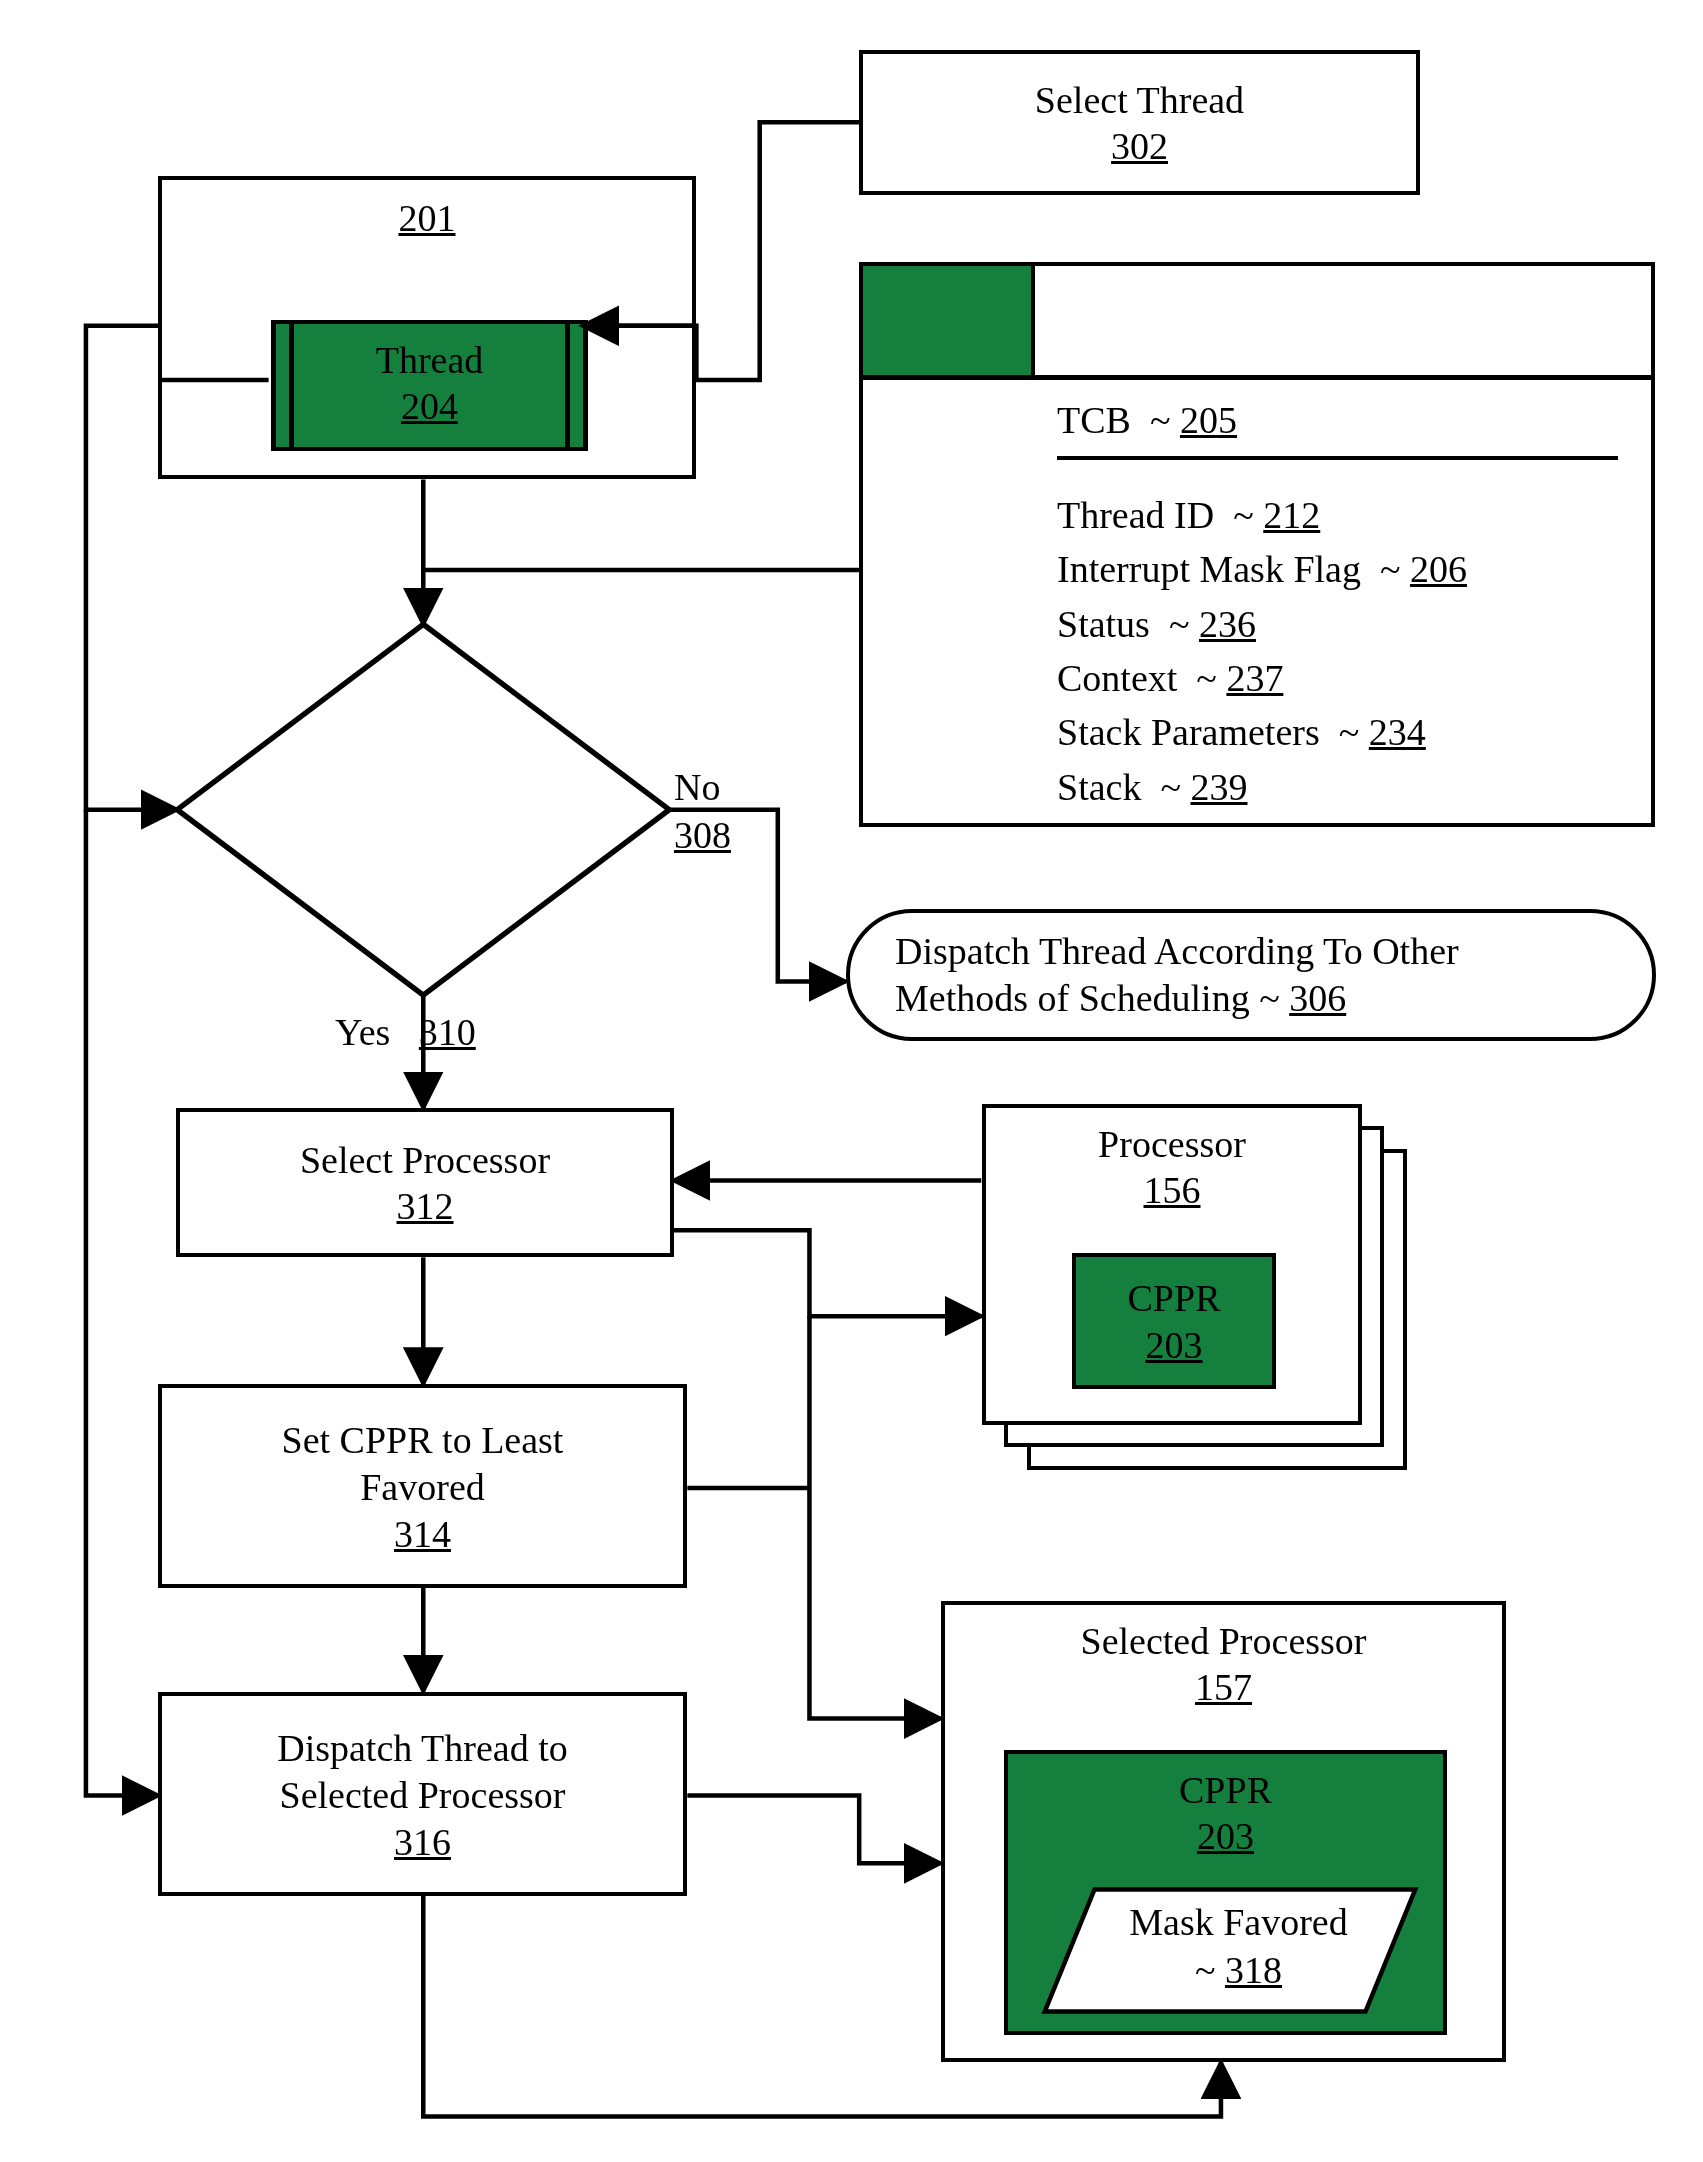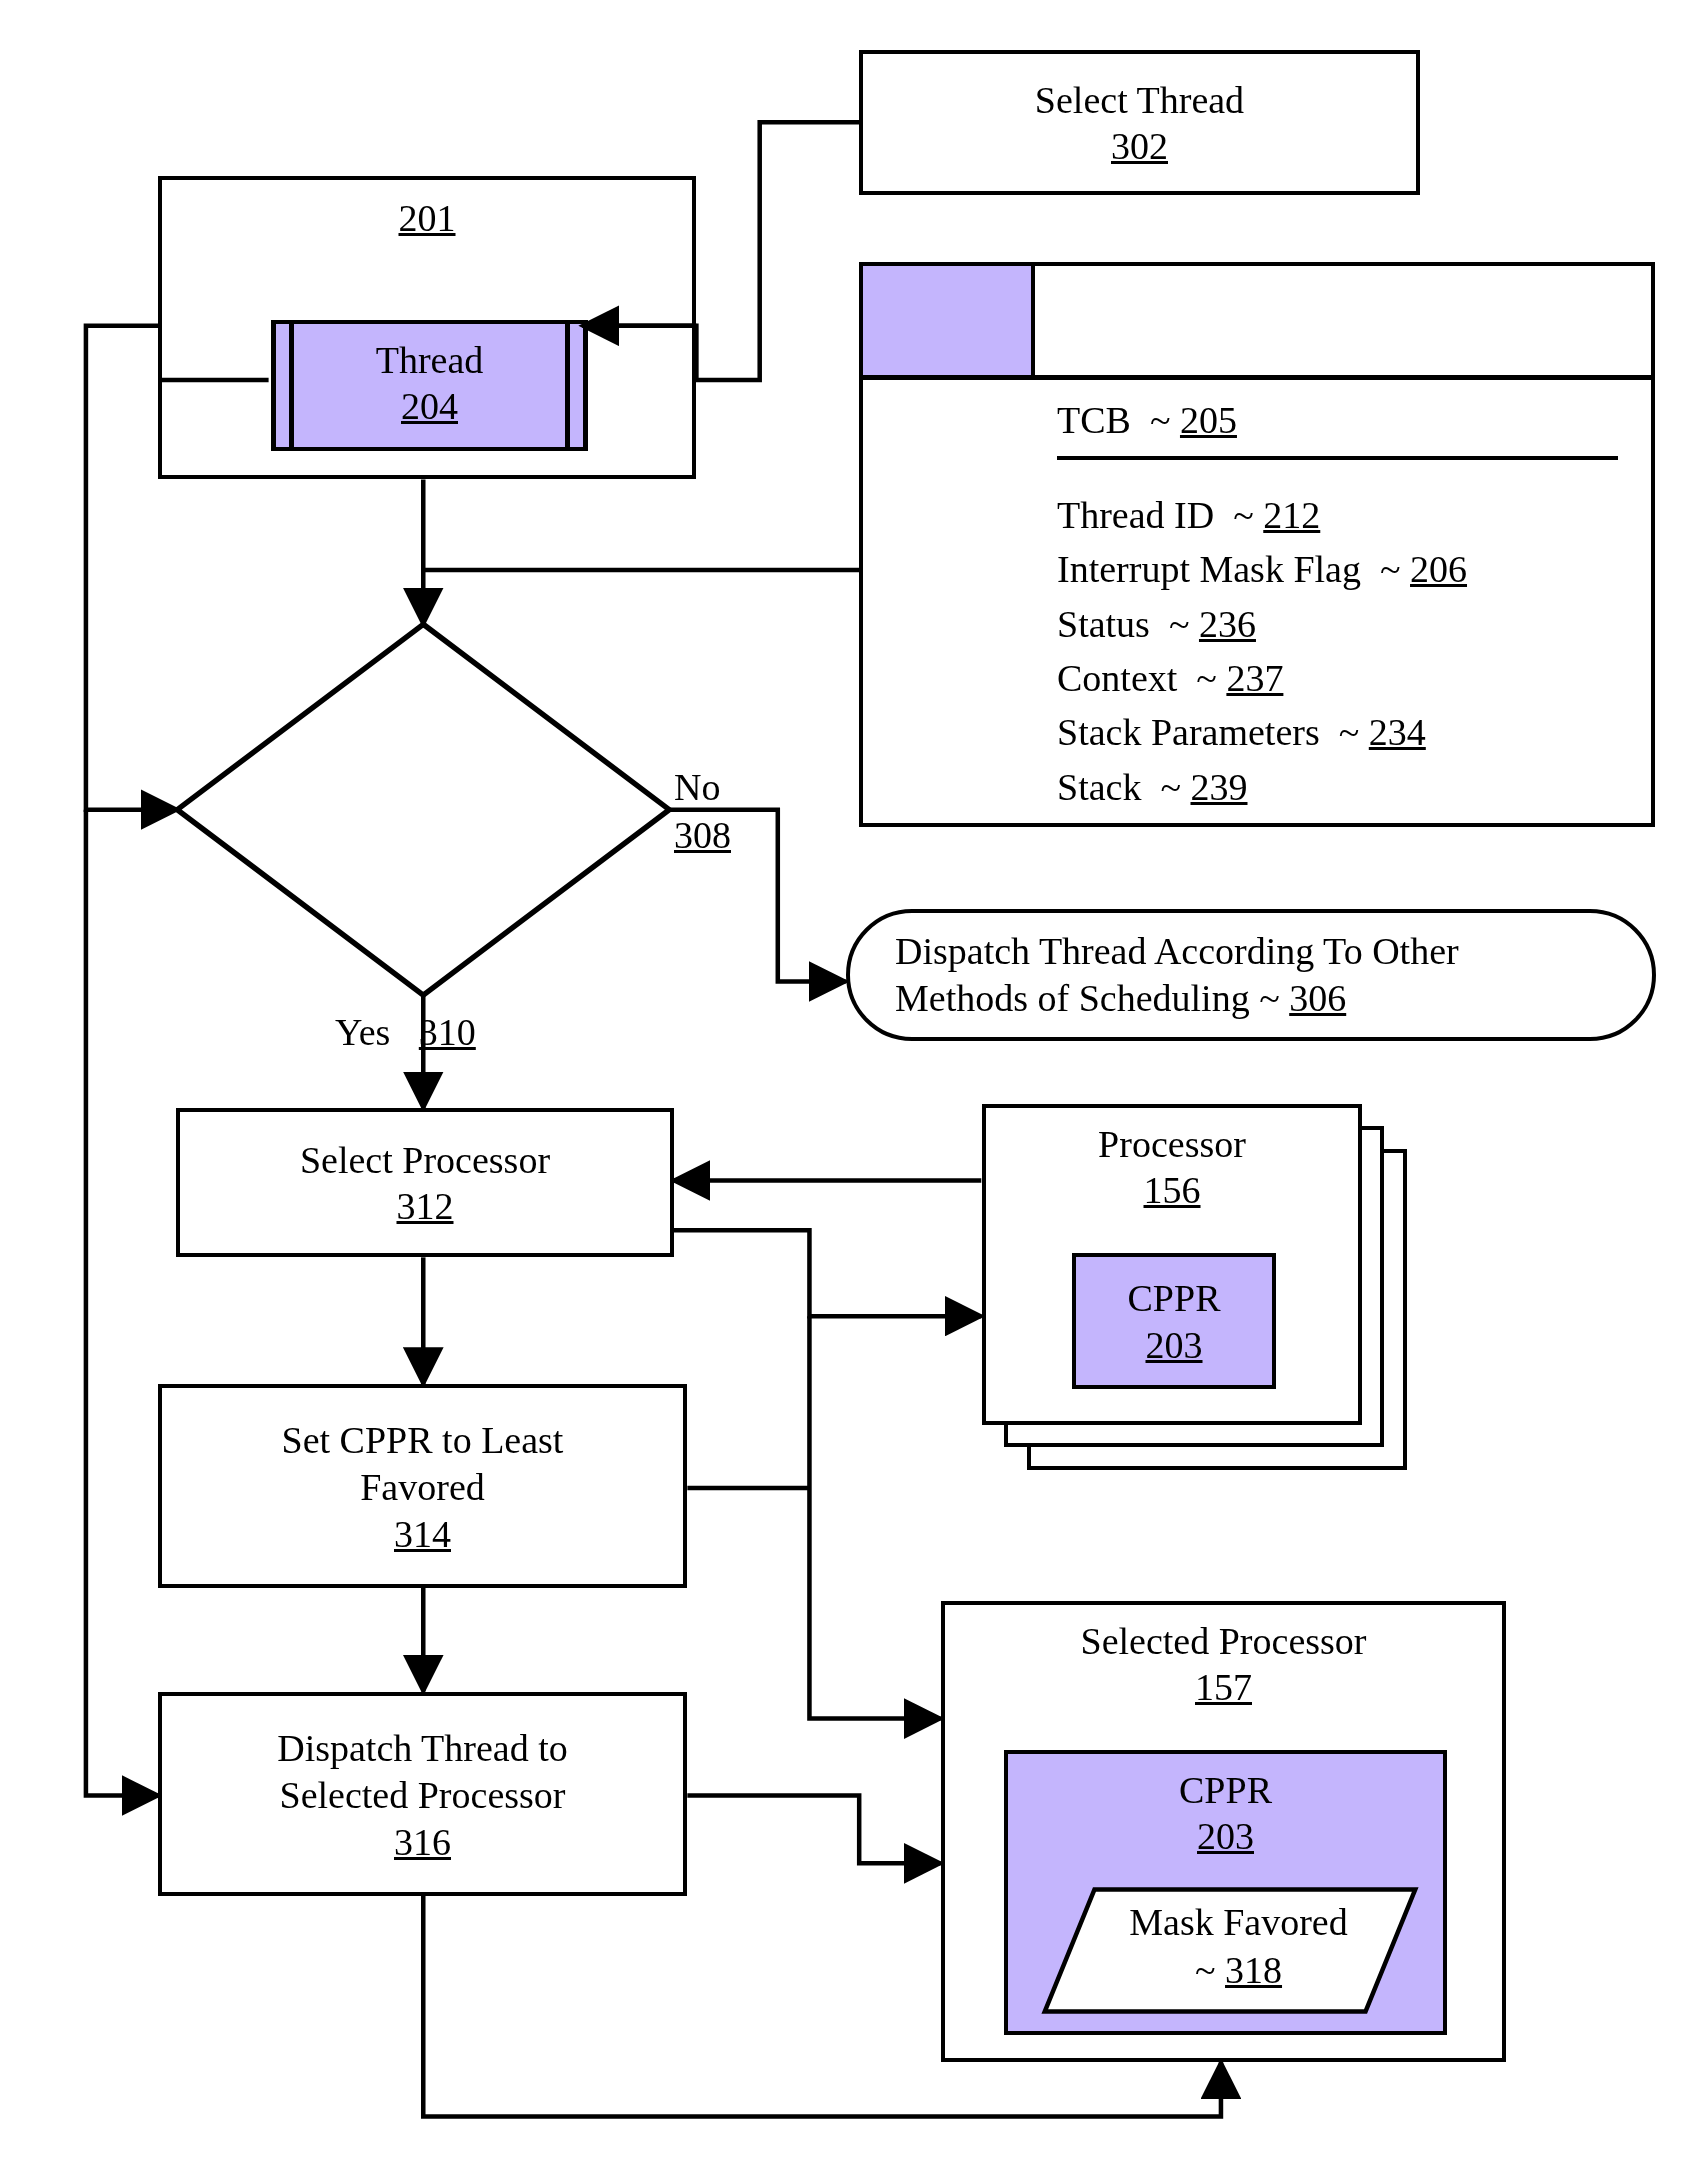--- a/index.html
+++ b/index.html
@@ -25,21 +25,21 @@
     font-size: 38px;
     line-height: 1.25;
   }
   .num {
     text-decoration: underline;
     font-size: 38px;
   }
   .inner {
     position: absolute;
     border: 4.5px solid #000;
-    background: #c4b5fd;
+    background: #15803d;
   }
   svg.overlay {
     position: absolute;
     left: 0; top: 0;
     width: 1703px;
     height: 2162px;
     pointer-events: none;
   }
   .txt {
     position: absolute;

